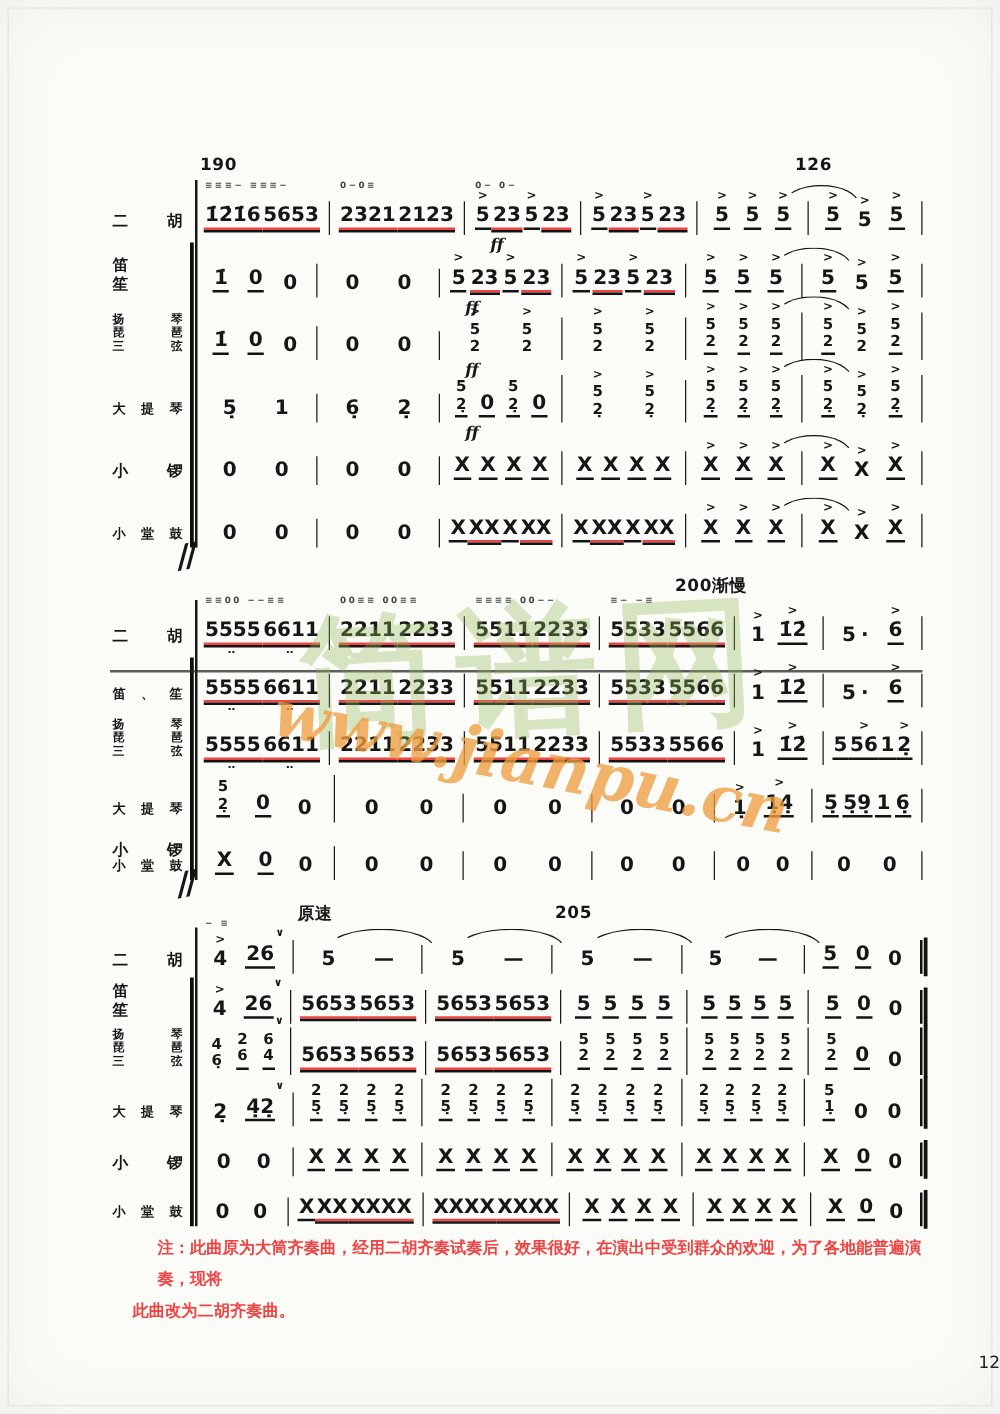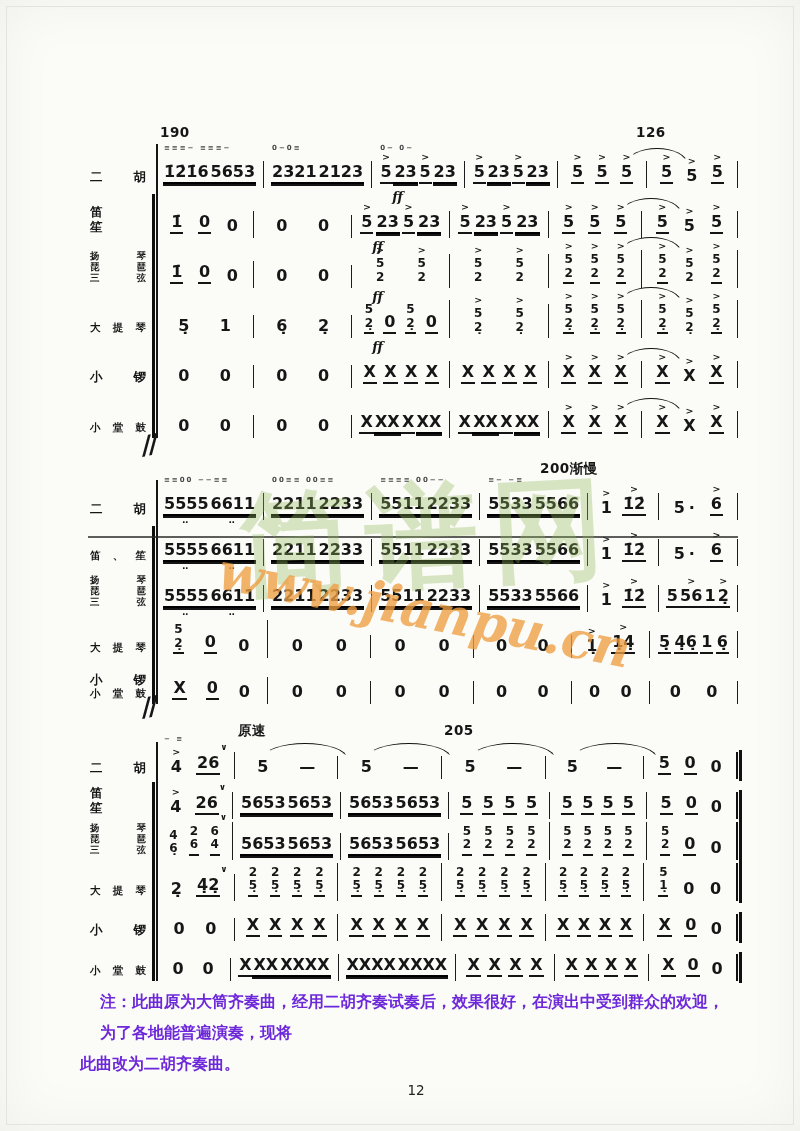--- a/index.html
+++ b/index.html
@@ -26,21 +26,21 @@
   .cell{position:relative;display:flex;align-items:flex-end;justify-content:space-around;
         padding:3px 7px 4px;border-right:1.4px solid #1c1c1c;}
   .cell.final{border-right:2px solid #111;}
   .cell.final::after{content:"";position:absolute;right:-6px;top:-2px;bottom:-2px;width:3.5px;background:#111;}
 
   .startline{position:absolute;width:1.5px;background:#161616;}
   .bracket{position:absolute;width:3px;background:#0e0e0e;}
 
   .note{position:relative;display:inline-flex;align-items:baseline;font-weight:bold;font-size:16px;line-height:1;padding:0 1px;}
   .note.u1{border-bottom:2px solid #141414;padding-bottom:2px;}
-  .note.u2{border-bottom:2px solid #000000;padding-bottom:2px;}
+  .note.u2{border-bottom:2px solid #ef4444;padding-bottom:2px;}
   .note.u2::after{content:"";position:absolute;left:0;right:0;bottom:-4px;height:2px;background:#141414;}
   .chord{flex-direction:column;align-items:center;font-size:12px;line-height:1.12;}
   .dd{margin-left:4px;font-weight:bold;}
   .acc{position:absolute;top:-12px;left:50%;transform:translateX(-50%);font-size:9.5px;font-weight:bold;line-height:1;}
   .vm{position:absolute;top:-12px;right:-7px;font-size:8.5px;font-weight:bold;line-height:1;}
   .bdots{position:absolute;bottom:-11px;left:50%;transform:translateX(-50%);font-size:9px;letter-spacing:2px;line-height:1;}
   .tiearc{position:absolute;top:-16px;left:55%;height:13px;border:1.6px solid transparent;border-top-color:#111;
           border-radius:50% 50% 0 0/100% 100% 0 0;}
   .ann{position:absolute;top:-17px;left:8px;right:4px;font-size:7px;color:#444;letter-spacing:2px;
        white-space:nowrap;overflow:hidden;font-weight:600;}
@@ -51,23 +51,23 @@
   .foldline{position:absolute;top:536px;left:88px;width:650px;height:1.5px;background:rgba(40,40,40,.75);}
 
   
   .wm-logo{position:absolute;top:462px;left:240px;font-size:112px;font-weight:bold;letter-spacing:14px;
            color:rgba(146,185,92,.34);transform:rotate(-3deg);white-space:nowrap;pointer-events:none;z-index:4;}
   .wm-url{position:absolute;top:540px;left:225px;font-family:"DejaVu Serif",serif;font-style:italic;font-weight:bold;
           font-size:52px;color:rgba(238,158,64,.78);transform:rotate(11deg);transform-origin:left top;
           white-space:nowrap;pointer-events:none;z-index:4;}
 
   
-  .footnote{position:absolute;top:986px;left:80px;width:648px;font-size:16px;font-weight:600;line-height:1.95;color:#6d28d9;}
+  .footnote{position:absolute;top:986px;left:106px;width:648px;font-size:13px;font-weight:600;line-height:1.95;color:#ef4444;}
   .footnote .l1{padding-left:20px;}
-  .pagenum{position:absolute;top:1082px;left:0;right:0;text-align:center;font-size:13.5px;color:#222;margin-left:32px;}
+  .pagenum{position:absolute;top:1082px;left:0;right:0;text-align:right;font-size:13.5px;color:#222;margin-left:32px;}
 </style>
 </head>
 <body>
 
 <div class="page">
   <div class="scan-edge"></div>
 
   <div id="systems">
       <div class="system sys1">
         <div class="markers">
@@ -865,21 +865,21 @@
             <span class="note u1">
               <span>1̣4̣</span>
               <span class="acc">&gt;</span>
             </span>
           </div>
           <div class="cell">
             <span class="note u1">
               <span>5̣</span>
             </span>
             <span class="note u1">
-              <span>4̣6̣</span>
+              <span>5̣9̣</span>
             </span>
             <span class="note u1">
               <span>1</span>
             </span>
             <span class="note u1">
               <span>6̣</span>
             </span>
           </div>
         </div>
         <div class="row">

